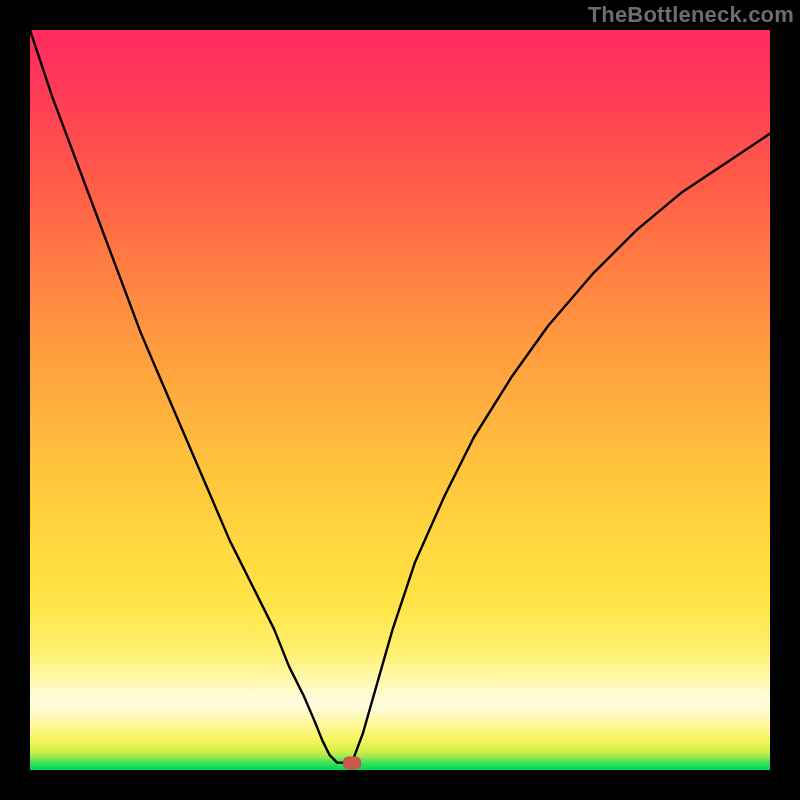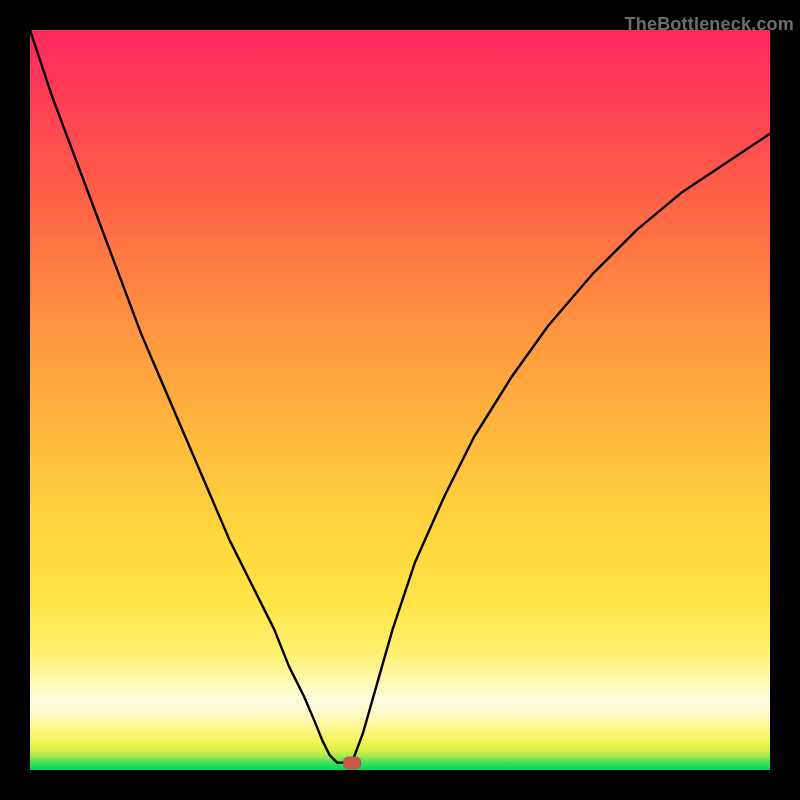--- a/index.html
+++ b/index.html
@@ -62,22 +62,22 @@
     width: 18px;
     height: 13px;
     border-radius: 6px / 5px;
     background: #cc5a4a;
     transform: translate(-50%, -50%);
     box-shadow: 0 0 0 1px rgba(0,0,0,0.08) inset;
   }
   .watermark {
     position: absolute;
     right: 6px;
-    top: 14px;
-    font-size: 18px;
+    top: 2px;
+    font-size: 22px;
     font-weight: 600;
     color: #6d6d6d;
     letter-spacing: 0.2px;
     user-select: none;
   }
 </style>
 </head>
 <body>
 
 <div class="frame">

